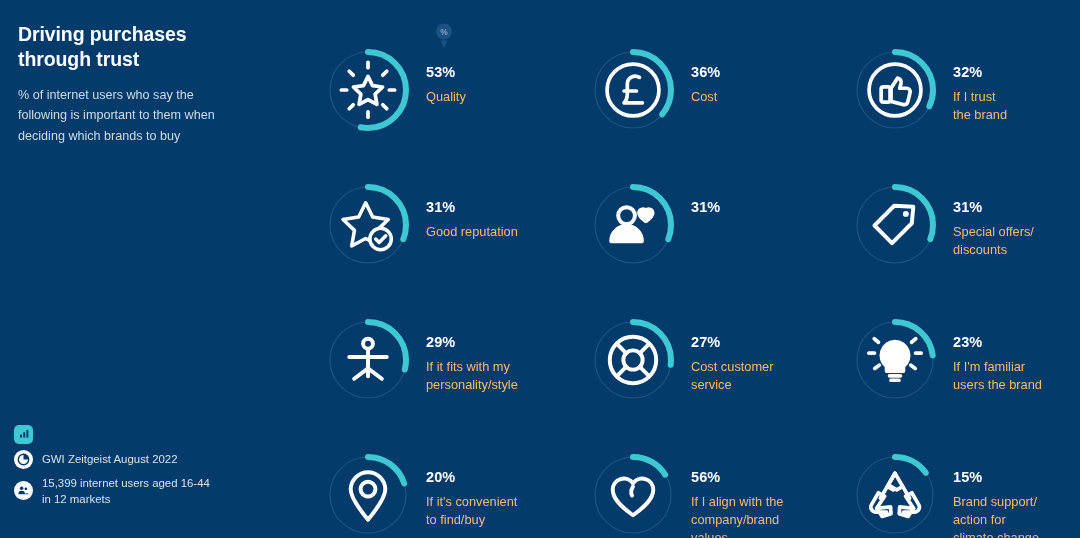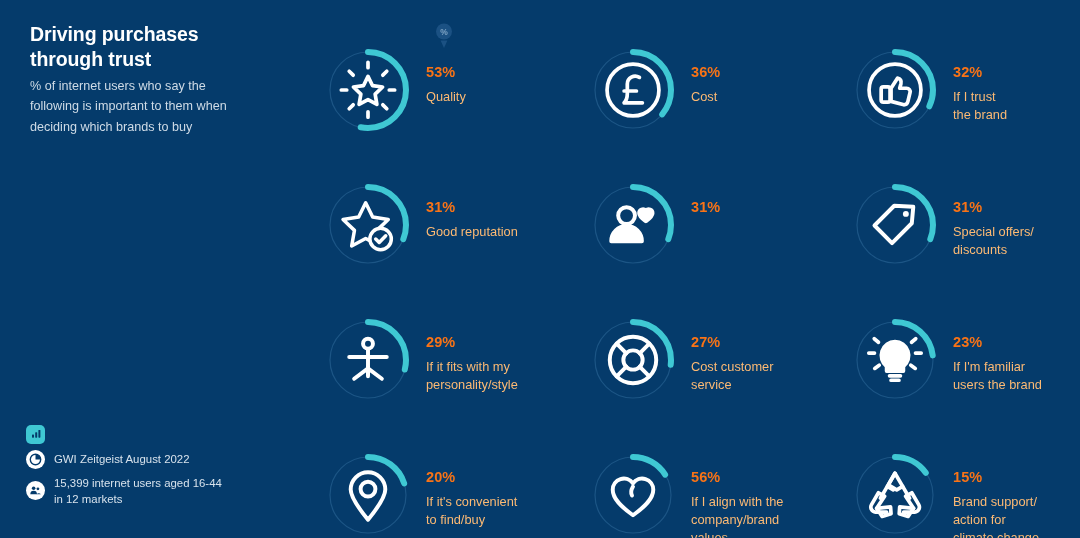--- a/index.html
+++ b/index.html
@@ -7,28 +7,28 @@
   body {
     background:#053B6B;
     font-family:"Liberation Sans", sans-serif;
     color:#ffffff;
     overflow:hidden;
     position:relative;
   }
   #page { position:relative; width:1080px; height:538px; }
 
   
-  .left-panel { position:absolute; left:0; top:0; width:320px; height:538px;margin-left:12px; }
+  .left-panel { position:absolute; left:0; top:0; width:320px; height:538px; }
   .title {
     position:absolute; left:18px; top:22px; width:280px;
     font-size:19.5px; font-weight:bold; line-height:1.28; color:#ffffff;
     letter-spacing:-0.1px; white-space:pre-line;
   }
   .subtitle {
-    position:absolute; left:18px; top:76px; width:255px;
+    position:absolute; left:18px; top:85px; width:255px;
     font-size:12.6px; line-height:1.62; color:#cfdbe6; white-space:pre-line;
   }
 
   
   .footer { position:absolute; left:14px; bottom:26px; width:300px; }
   .footer-logo {
     width:19px; height:19px; border-radius:5px; background:#3FC8D3;
     display:flex; align-items:center; justify-content:center; margin-bottom:5px;
   }
   .footer-row { display:flex; align-items:center; margin-bottom:5px; }
@@ -52,21 +52,21 @@
   }
   .cell { position:relative; display:flex; align-items:flex-start; }
   .donut { position:relative; flex:0 0 auto; width:84px; height:84px; margin-top:8px; }
   .donut svg { display:block; width:84px; height:84px; }
   .donut-icon {
     position:absolute; left:0; top:0; width:84px; height:84px;
     display:flex; align-items:center; justify-content:center;
   }
   .cell-text { padding-left:16px; padding-top:24px; }
   .pct {
-    font-size:14.5px; font-weight:bold; color:#f97316;
+    font-size:14.5px; font-weight:bold; color:#ffffff;
     line-height:1.15; margin-bottom:7px; letter-spacing:0.1px;
   }
   .cell-label {
     font-size:12.8px; line-height:1.42; color:#fdba74; white-space:pre-line;
   }
 
   
   .pct-badge { position:absolute; left:434px; top:22px; width:20px; height:26px; }
 </style>
 </head>

